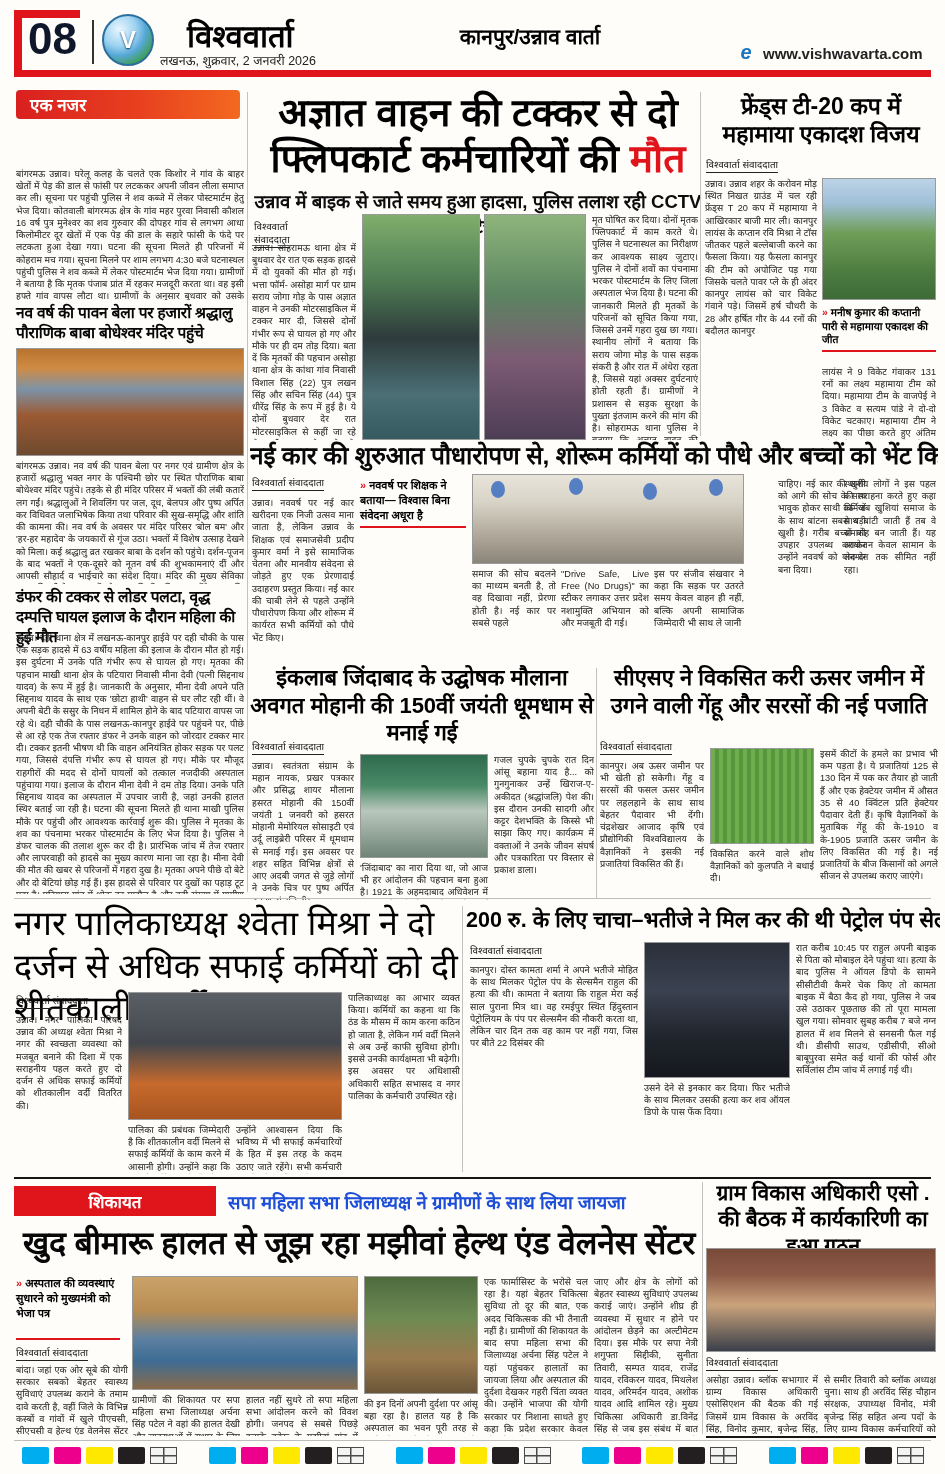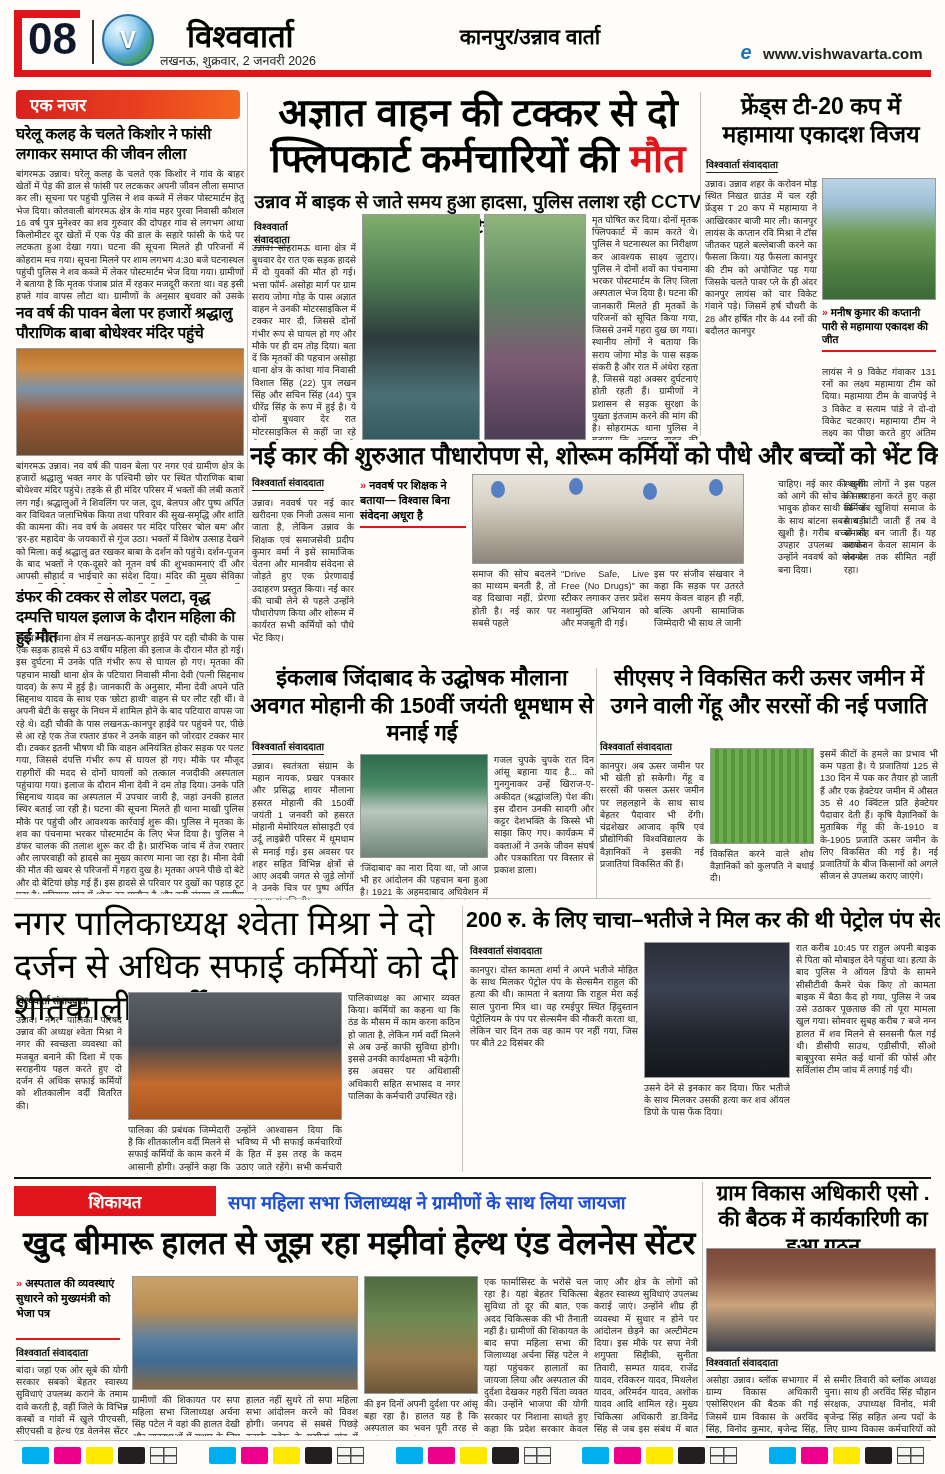--- a/index.html
+++ b/index.html
@@ -4,21 +4,21 @@
 <style>
   :root{
     --accent:#e0151c; --cyan:#00aeef; --magenta:#ec008c; --yellow:#ffe800; --kblack:#231f20;
   }
   html,body{margin:0;padding:0;background:#e9e9e9;}
   .page{position:relative;width:945px;height:1474px;margin:0 auto;background:#fffdfa;
         font-family:"Liberation Sans","DejaVu Sans",sans-serif;overflow:hidden;}
   .abs{position:absolute;}
   .body-text{font-size:9.2px;line-height:1.33;text-align:justify;color:#1d1d1d;overflow:hidden;word-break:break-word;}
   .head{font-weight:800;color:#070707;letter-spacing:-.2px;}
-  .byline{font-size:9.8px;font-weight:700;color:#111;border-bottom:1.4px solid #222;display:inline-block;padding-bottom:1px;}
+  .byline{font-size:9.8px;font-weight:400;color:#111;border-bottom:1.4px solid #222;display:inline-block;padding-bottom:1px;}
   .photo{overflow:hidden;border:1px solid #9a9a9a;box-sizing:border-box;}
   .vrule{width:1px;background:#c2c2c2;}
   .hrule{height:1px;background:#bdbdbd;}
   .red{color:var(--accent);}
   .pointer{color:var(--accent);font-weight:800;margin-right:3px;}
   .red-underline{border-bottom:2px solid var(--accent);padding-bottom:3px;}
   
   #mh-bracket-top{left:14px;top:10px;width:66px;height:8px;background:var(--accent);}
   #mh-bracket-left{left:14px;top:10px;width:8px;height:62px;background:var(--accent);}
   #mh-pageno{left:28px;top:14px;font-size:44px;font-weight:800;color:#0f172a;}
@@ -167,21 +167,20 @@
   <div class="abs" id="mh-section">कानपुर/उन्नाव वार्ता</div>
   <div class="abs" id="mh-web">
     <span class="e-icon">e</span>
     <span>www.vishwavarta.com</span>
   </div>
   <div class="abs" id="mh-rule"></div>
 
   <div class="abs" id="eknazar-box">
     <span>एक नजर</span>
   </div>
-  <div class="abs head ln-head" id="ln1-head">घरेलू कलह के चलते किशोर ने फांसी लगाकर समाप्त की जीवन लीला</div>
   <div class="abs body-text" id="ln1-body">बांगरमऊ उन्नाव। घरेलू कलह के चलते एक किशोर ने गांव के बाहर खेतों में पेड़ की डाल से फांसी पर लटककर अपनी जीवन लीला समाप्त कर ली। सूचना पर पहुंची पुलिस ने शव कब्जे में लेकर पोस्टमार्टम हेतु भेज दिया। कोतवाली बांगरमऊ क्षेत्र के गांव महर पुरवा निवासी कौशल 16 वर्ष पुत्र मुनेश्वर का शव गुरुवार की दोपहर गांव से लगभग आधा किलोमीटर दूर खेतों में एक पेड़ की डाल के सहारे फांसी के फंदे पर लटकता हुआ देखा गया। घटना की सूचना मिलते ही परिजनों में कोहराम मच गया। सूचना मिलने पर शाम लगभग 4:30 बजे घटनास्थल पहुंची पुलिस ने शव कब्जे में लेकर पोस्टमार्टम भेज दिया गया। ग्रामीणों ने बताया है कि मृतक पंजाब प्रांत में रहकर मजदूरी करता था। वह इसी हफ्ते गांव वापस लौटा था। ग्रामीणों के अनुसार बुधवार को उसके परिवार में कुछ विवाद हुआ था। इसी के बाद देर शाम को वह घर से कहीं चला गया था। अगले दिन गुरुवार को दोपहर उसका शव पेड़ से लटकता हुआ देखा गया। कोतवाली बांगरमऊ के प्रभारी निरीक्षक अखिलेश चंद्र पांडेय ने बताया कि शव पोस्टमार्टम हेतु भेजा जा रहा है। घटना के कारण की जांच की जा रही है।</div>
   <div class="abs head ln-head" id="ln2-head">नव वर्ष की पावन बेला पर हजारों श्रद्धालु पौराणिक बाबा बोधेश्वर मंदिर पहुंचे</div>
   <div class="abs photo" id="ln2-photo"></div>
   <div class="abs body-text" id="ln2-body">बांगरमऊ उन्नाव। नव वर्ष की पावन बेला पर नगर एवं ग्रामीण क्षेत्र के हजारों श्रद्धालु भक्त नगर के पश्चिमी छोर पर स्थित पौराणिक बाबा बोधेश्वर मंदिर पहुंचे। तड़के से ही मंदिर परिसर में भक्तों की लंबी कतारें लग गईं। श्रद्धालुओं ने शिवलिंग पर जल, दूध, बेलपत्र और पुष्प अर्पित कर विधिवत जलाभिषेक किया तथा परिवार की सुख-समृद्धि और शांति की कामना की। नव वर्ष के अवसर पर मंदिर परिसर 'बोल बम' और 'हर-हर महादेव' के जयकारों से गूंज उठा। भक्तों में विशेष उत्साह देखने को मिला। कई श्रद्धालु व्रत रखकर बाबा के दर्शन को पहुंचे। दर्शन-पूजन के बाद भक्तों ने एक-दूसरे को नूतन वर्ष की शुभकामनाएं दीं और आपसी सौहार्द व भाईचारे का संदेश दिया। मंदिर की मुख्य सेविका ममता तिवारी ने श्रद्धालुओं को प्रसाद वितरित किया। उन्होंने बताया कि नव वर्ष पर बाबा बोधेश्वर के दर्शन से भक्तों को विशेष पुण्य की प्राप्ति होती है। श्रद्धालुओं की सुविधा के लिए मंदिर परिसर में स्वच्छता, जल और प्रकाश की उचित व्यवस्था की गई थी। पूरे आयोजन के दौरान भक्तिभाव और आस्था का अद्भुत संगम देखने को मिला।</div>
   <div class="abs head ln-head" id="ln3-head">डंफर की टक्कर से लोडर पलटा, वृद्ध दम्पत्ति घायल इलाज के दौरान महिला की हुई मौत</div>
   <div class="abs body-text" id="ln3-body">उन्नाव। दही थाना क्षेत्र में लखनऊ-कानपुर हाईवे पर दही चौकी के पास एक सड़क हादसे में 63 वर्षीय महिला की इलाज के दौरान मौत हो गई। इस दुर्घटना में उनके पति गंभीर रूप से घायल हो गए। मृतका की पहचान माखी थाना क्षेत्र के पटियारा निवासी मीना देवी (पत्नी सिद्दनाथ यादव) के रूप में हुई है। जानकारी के अनुसार, मीना देवी अपने पति सिद्दनाथ यादव के साथ एक 'छोटा हाथी' वाहन से घर लौट रही थीं। वे अपनी बेटी के ससुर के निधन में शामिल होने के बाद पटियारा वापस जा रहे थे। दही चौकी के पास लखनऊ-कानपुर हाईवे पर पहुंचने पर, पीछे से आ रहे एक तेज रफ्तार डंफर ने उनके वाहन को जोरदार टक्कर मार दी। टक्कर इतनी भीषण थी कि वाहन अनियंत्रित होकर सड़क पर पलट गया, जिससे दंपत्ति गंभीर रूप से घायल हो गए। मौके पर मौजूद राहगीरों की मदद से दोनों घायलों को तत्काल नजदीकी अस्पताल पहुंचाया गया। इलाज के दौरान मीना देवी ने दम तोड़ दिया। उनके पति सिद्दनाथ यादव का अस्पताल में उपचार जारी है, जहां उनकी हालत स्थिर बताई जा रही है। घटना की सूचना मिलते ही थाना माखी पुलिस मौके पर पहुंची और आवश्यक कार्रवाई शुरू की। पुलिस ने मृतका के शव का पंचनामा भरकर पोस्टमार्टम के लिए भेज दिया है। पुलिस ने डंफर चालक की तलाश शुरू कर दी है। प्रारंभिक जांच में तेज रफ्तार और लापरवाही को हादसे का मुख्य कारण माना जा रहा है। मीना देवी की मौत की खबर से परिजनों में गहरा दुख है। मृतका अपने पीछे दो बेटे और दो बेटियां छोड़ गई हैं। इस हादसे से परिवार पर दुखों का पहाड़ टूट पड़ा है। पटियारा गांव में शोक का माहौल है और बड़ी संख्या में ग्रामीण मृतका के घर पहुंचकर संवेदना व्यक्त कर रहे हैं। लखनऊ-कानपुर हाईवे पर भारी वाहनों की तेज रफ्तार के कारण आए दिन हादसे होते रहते हैं। लोगों ने प्रशासन से हाईवे पर भारी वाहनों की गति पर नियंत्रण और सुरक्षा के पुख्ता इंतजाम किए जाने की मांग की है। पुलिस का कहना है कि मामले में तहरीर के आधार पर आगे की विधिक कार्रवाई की जाएगी।</div>
 
   <div class="abs" id="lead-head">
     <span>अज्ञात वाहन की टक्कर से दो</span><br>
     <span>फ्लिपकार्ट कर्मचारियों की </span><span class="red">मौत</span>

